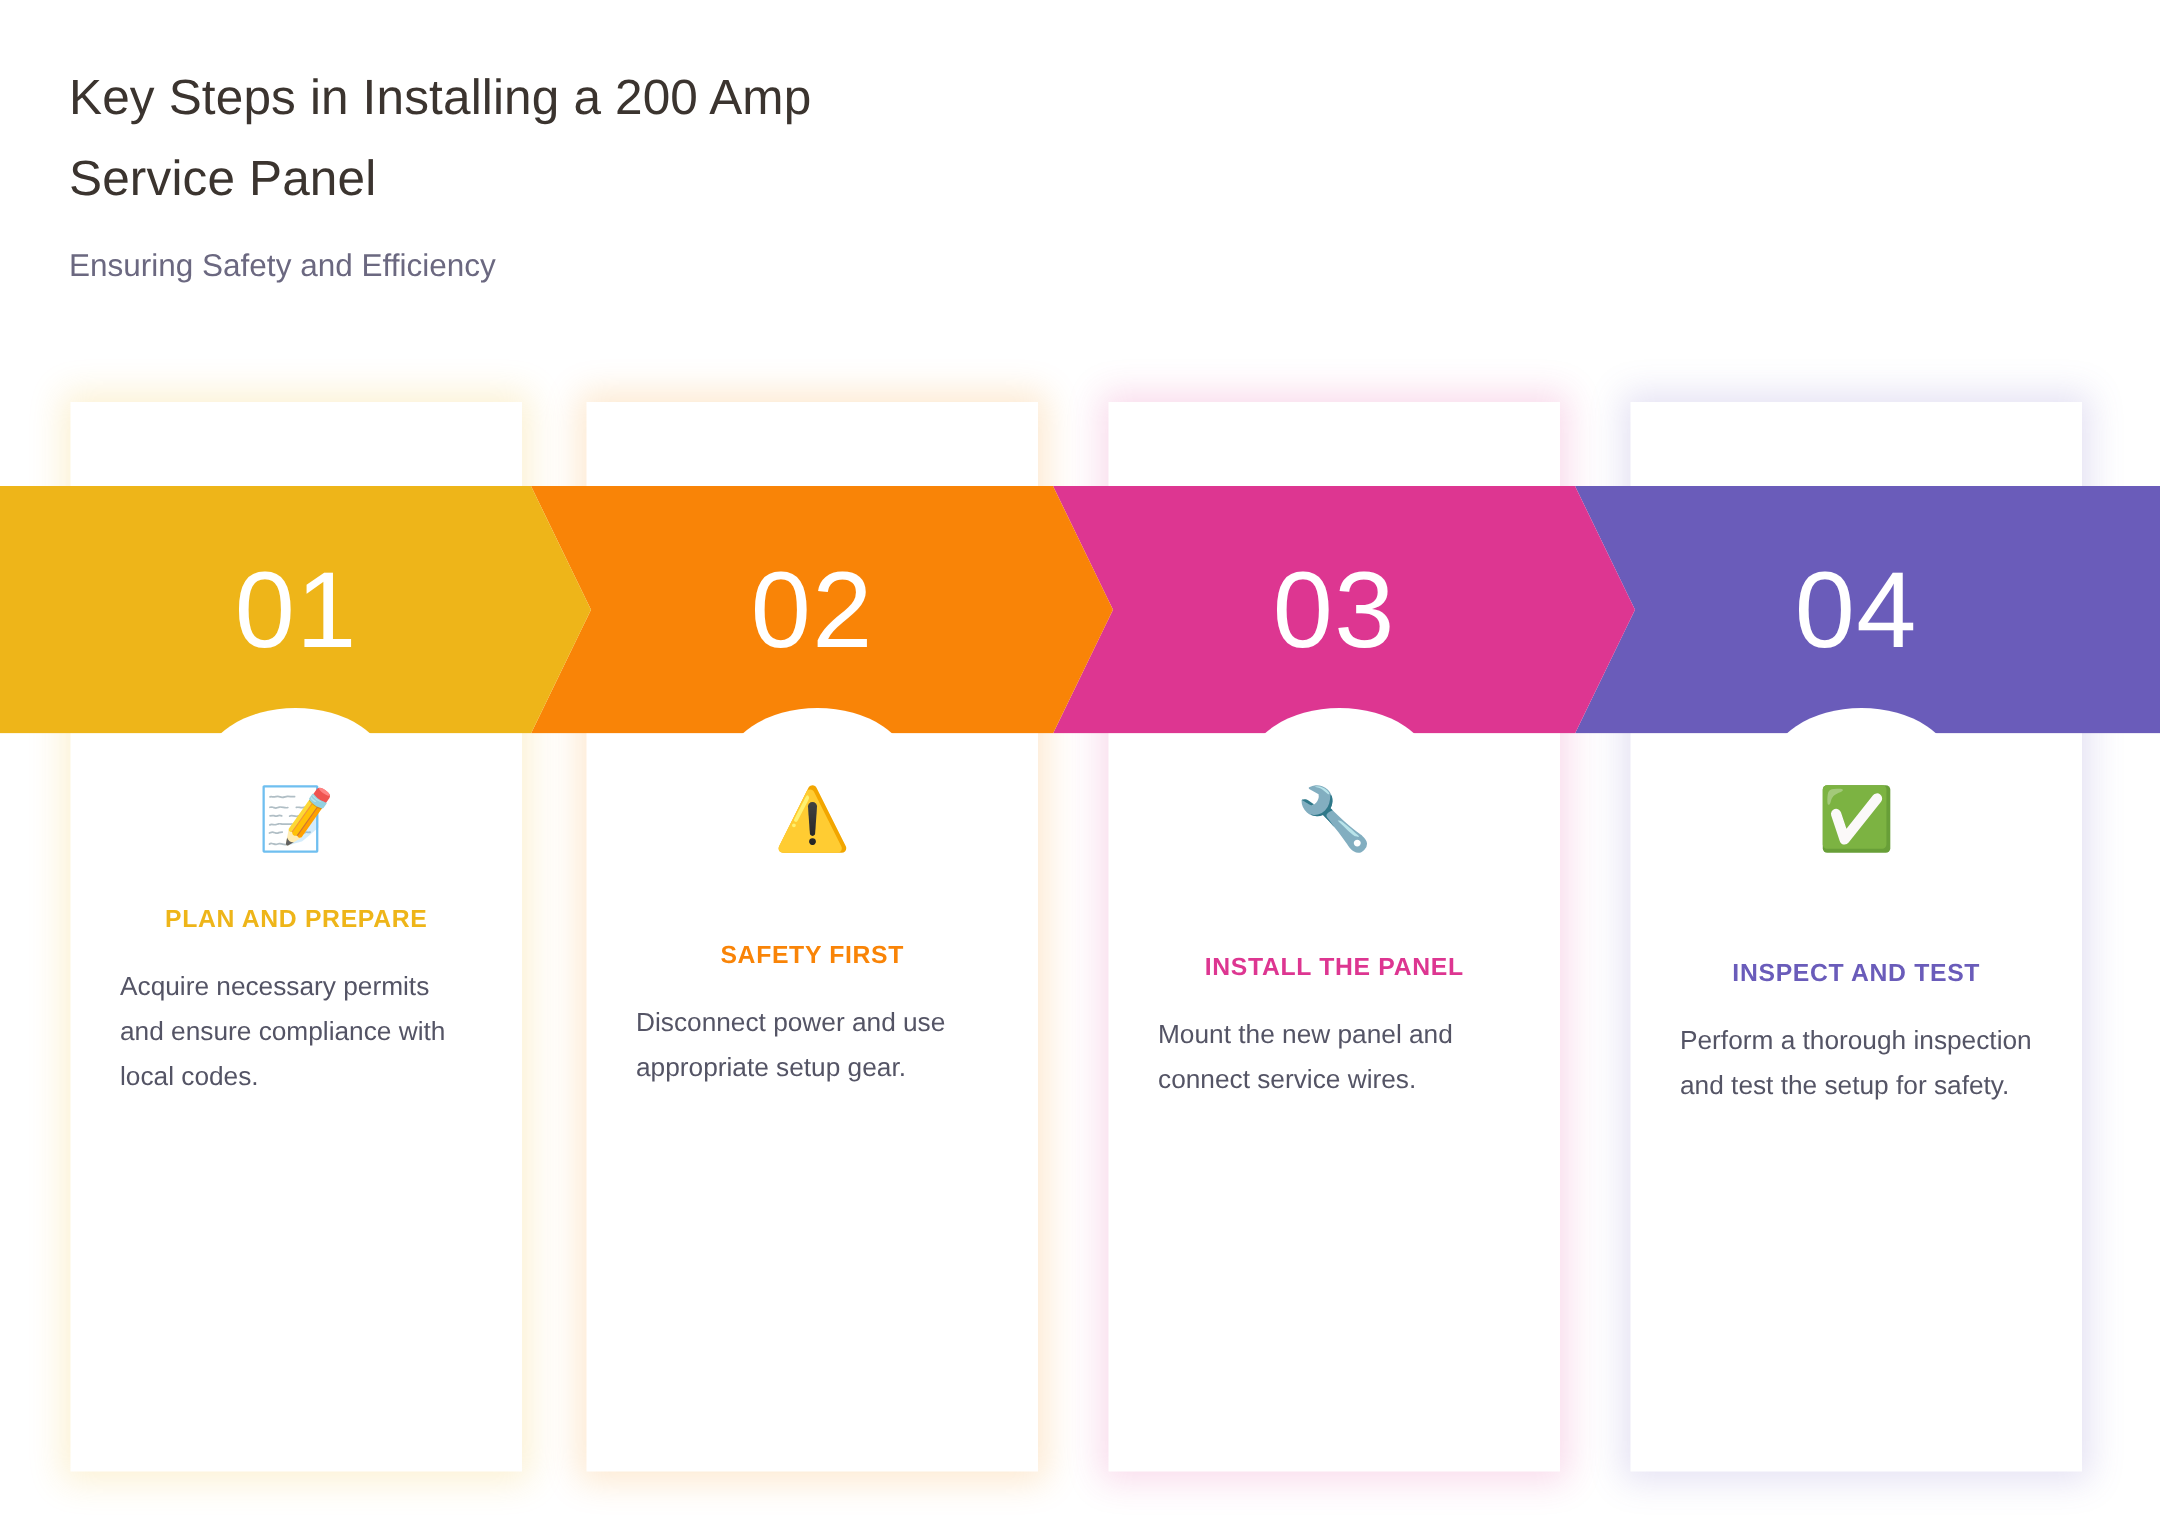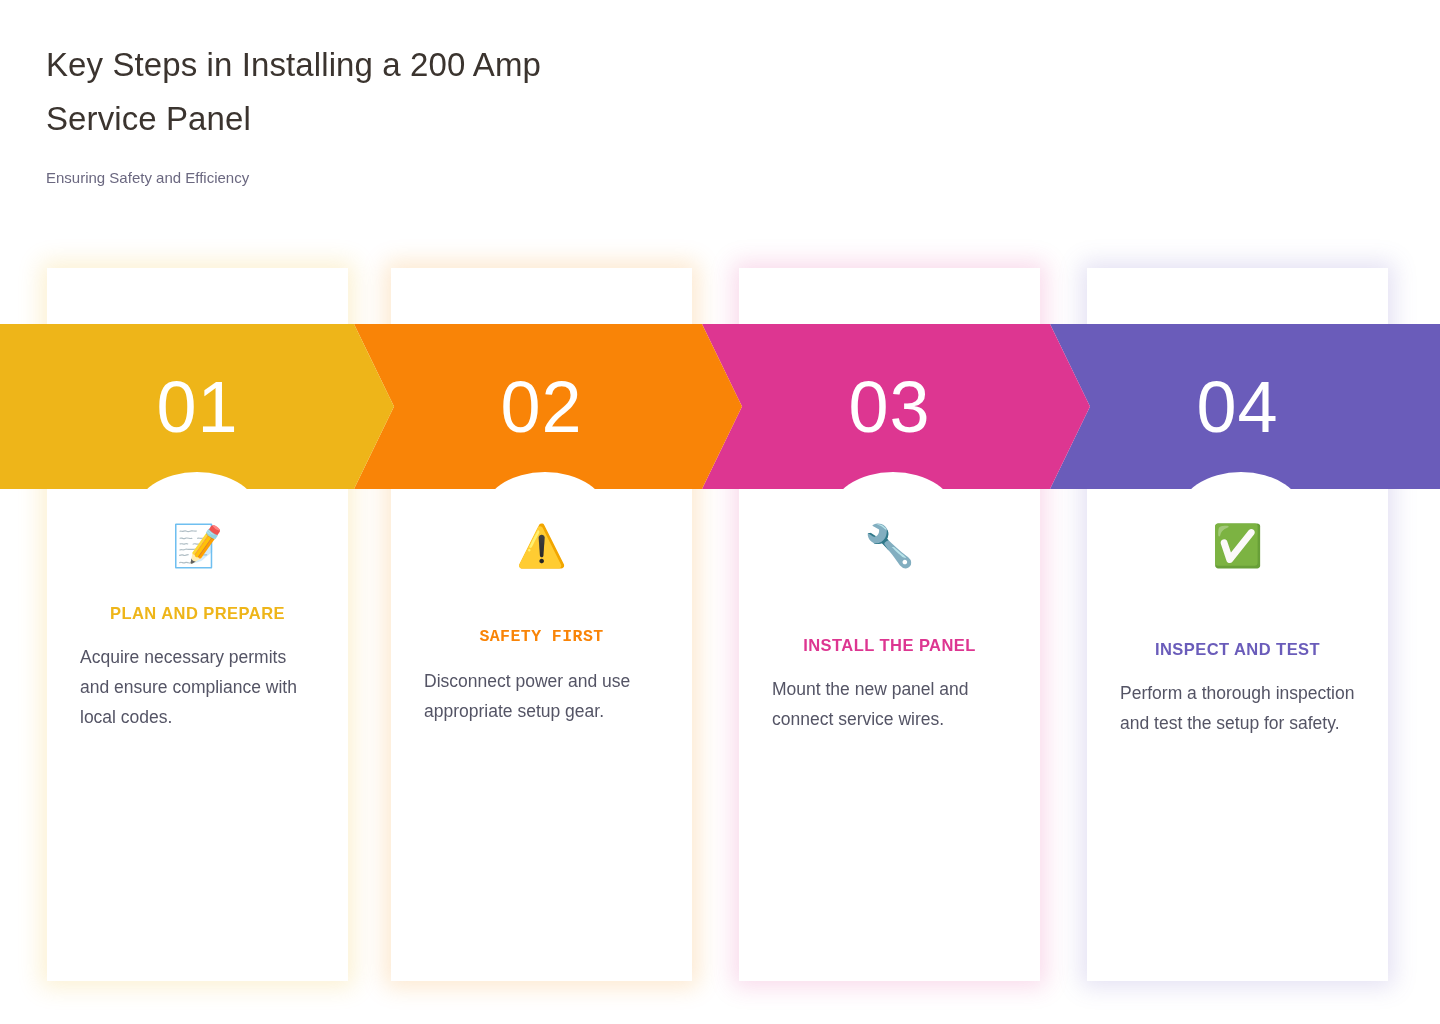--- a/index.html
+++ b/index.html
@@ -31,21 +31,21 @@
   .page-title {
     font-size: 33px;
     line-height: 54px;
     font-weight: 400;
     color: #3b342f;
     letter-spacing: 0.1px;
     margin: 0;
     max-width: 520px;
   }
   .page-subtitle {
-    font-size: 15px;
+    font-size: 21px;
     line-height: 28px;
     font-weight: 400;
     color: #6b6880;
     margin: 18px 0 0 0;
   }
 
   .brand {
     position: absolute;
     right: 48px;
     top: 85px;
@@ -128,21 +128,21 @@
   .card-desc {
     font-size: 17.5px;
     line-height: 30px;
     color: #545465;
     text-align: left;
     margin-top: 18px;
     padding: 0 3px;
   }
   .card-3 .card-title { margin-top: 64px; }
   .card-2 .card-title { margin-top: 60px; }
-  .card-1 .card-title { margin-top: 52px; font-family: Liberation Mono, monospace; }
+  .card-1 .card-title { margin-top: 52px; }
 
   
   .banner {
     position: absolute;
     top: 324px;
     left: 0;
     width: 1440px;
     height: 165px;
     overflow: visible;
   }

